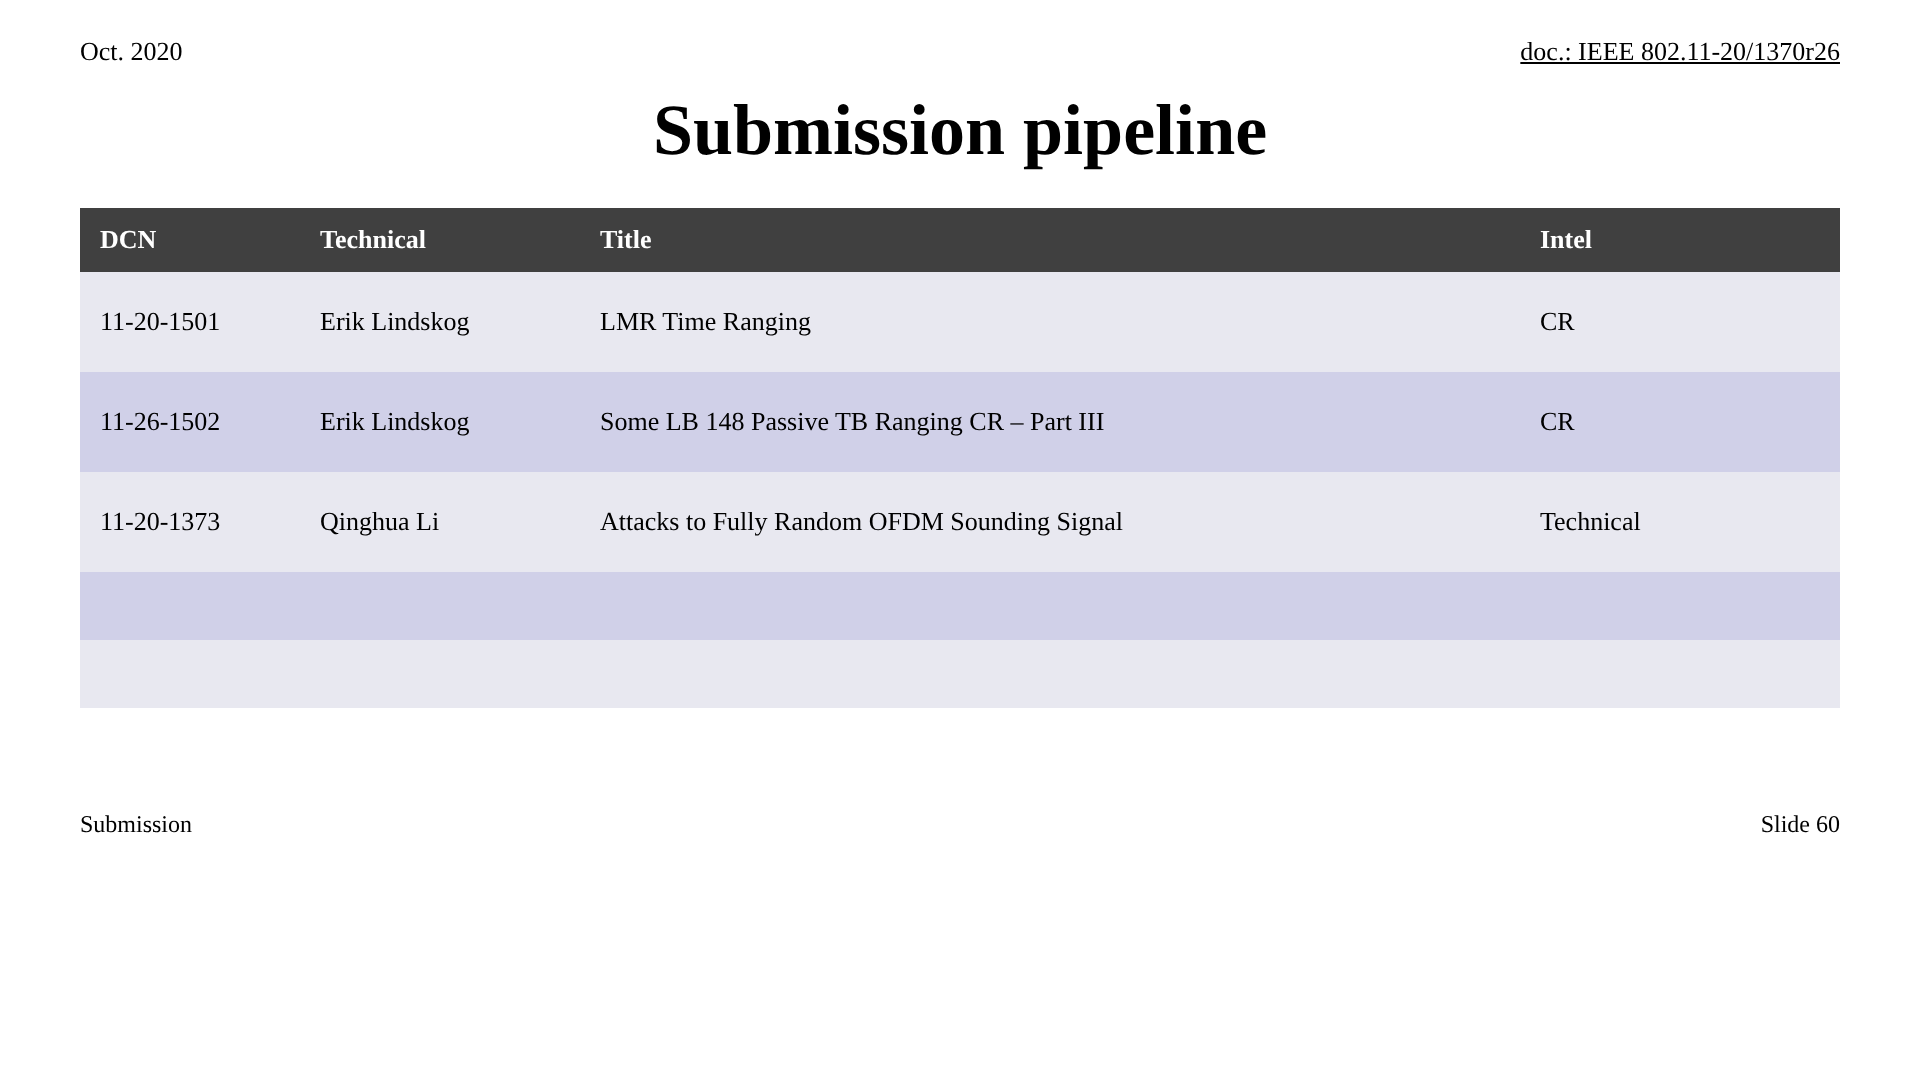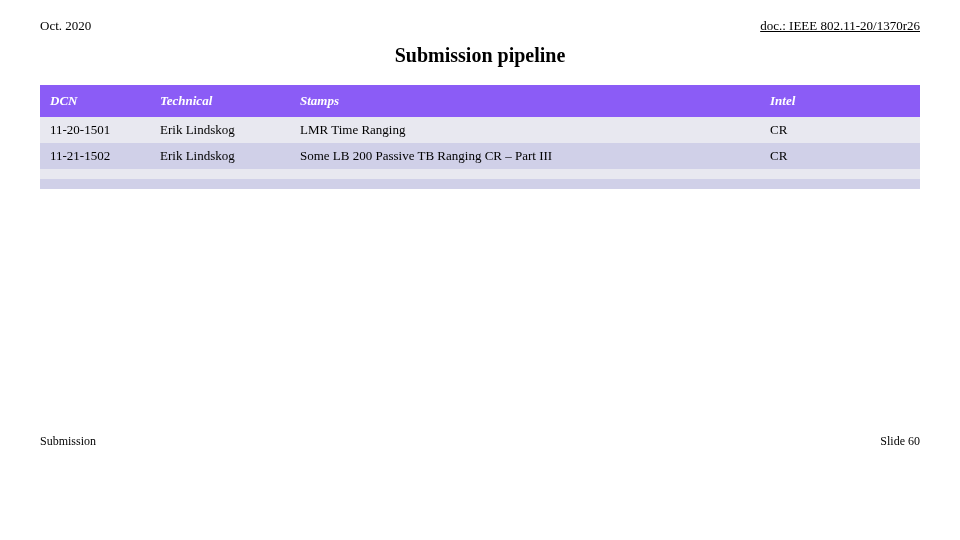--- a/index.html
+++ b/index.html
@@ -38,66 +38,65 @@
     }
 
     .header-right {
       font-size: 13px;
       font-weight: normal;
       text-decoration: underline;
     }
 
     .page-title {
       text-align: center;
-      font-size: 20px;
+      font-size: 36px;
       font-weight: bold;
       margin-bottom: 18px;
       color: #000000;
     }
 
     table {
       width: 100%;
       border-collapse: collapse;
       font-size: 13px;
     }
 
     thead tr {
-      background-color: #8b5cf6;
+      background-color: #404040;
       color: #ffffff;
-      font-style: italic;
     }
 
     thead th {
       padding: 8px 10px;
       text-align: left;
       font-weight: bold;
       font-size: 13px;
     }
 
     tbody tr:nth-child(odd) {
       background-color: #e8e8f0;
     }
 
     tbody tr:nth-child(even) {
       background-color: #d0d0e8;
     }
 
     tbody td {
-      padding: 5px 10px;
+      padding: 17px 10px;
       font-size: 13px;
     }
 
     .col-dcn { width: 110px; }
     .col-presenter { width: 140px; }
     .col-title { width: auto; }
     .col-time { width: 160px; }
 
     .footer {
       position: absolute;
-      bottom: 3px;
+      bottom: 32px;
       left: 40px;
       right: 40px;
       display: flex;
       justify-content: space-between;
       font-size: 12px;
       color: #000000;
     }
   </style>
 </head>
 <body>
@@ -109,36 +108,42 @@
     <span class="header-right">doc.: IEEE 802.11-20/1370r26</span>
   </div>
 
   <div class="page-title">Submission pipeline</div>
 
   <table>
     <thead>
       <tr>
         <th class="col-dcn">DCN</th>
         <th class="col-presenter">Technical</th>
-        <th class="col-title">Stamps</th>
+        <th class="col-title">Title</th>
         <th class="col-time">Intel</th>
       </tr>
     </thead>
     <tbody id="table-body">
     <tr>
           <td>11-20-1501</td>
           <td>Erik Lindskog</td>
           <td>LMR Time Ranging</td>
           <td>CR</td>
         </tr>
         <tr>
-          <td>11-21-1502</td>
+          <td>11-26-1502</td>
           <td>Erik Lindskog</td>
-          <td>Some LB 200 Passive TB Ranging CR – Part III</td>
+          <td>Some LB 148 Passive TB Ranging CR – Part III</td>
           <td>CR</td>
+        </tr>
+        <tr>
+          <td>11-20-1373</td>
+          <td>Qinghua Li</td>
+          <td>Attacks to Fully Random OFDM Sounding Signal</td>
+          <td>Technical</td>
         </tr>
         <tr>
           <td></td>
           <td></td>
           <td></td>
           <td></td>
         </tr>
         <tr>
           <td></td>
           <td></td>

